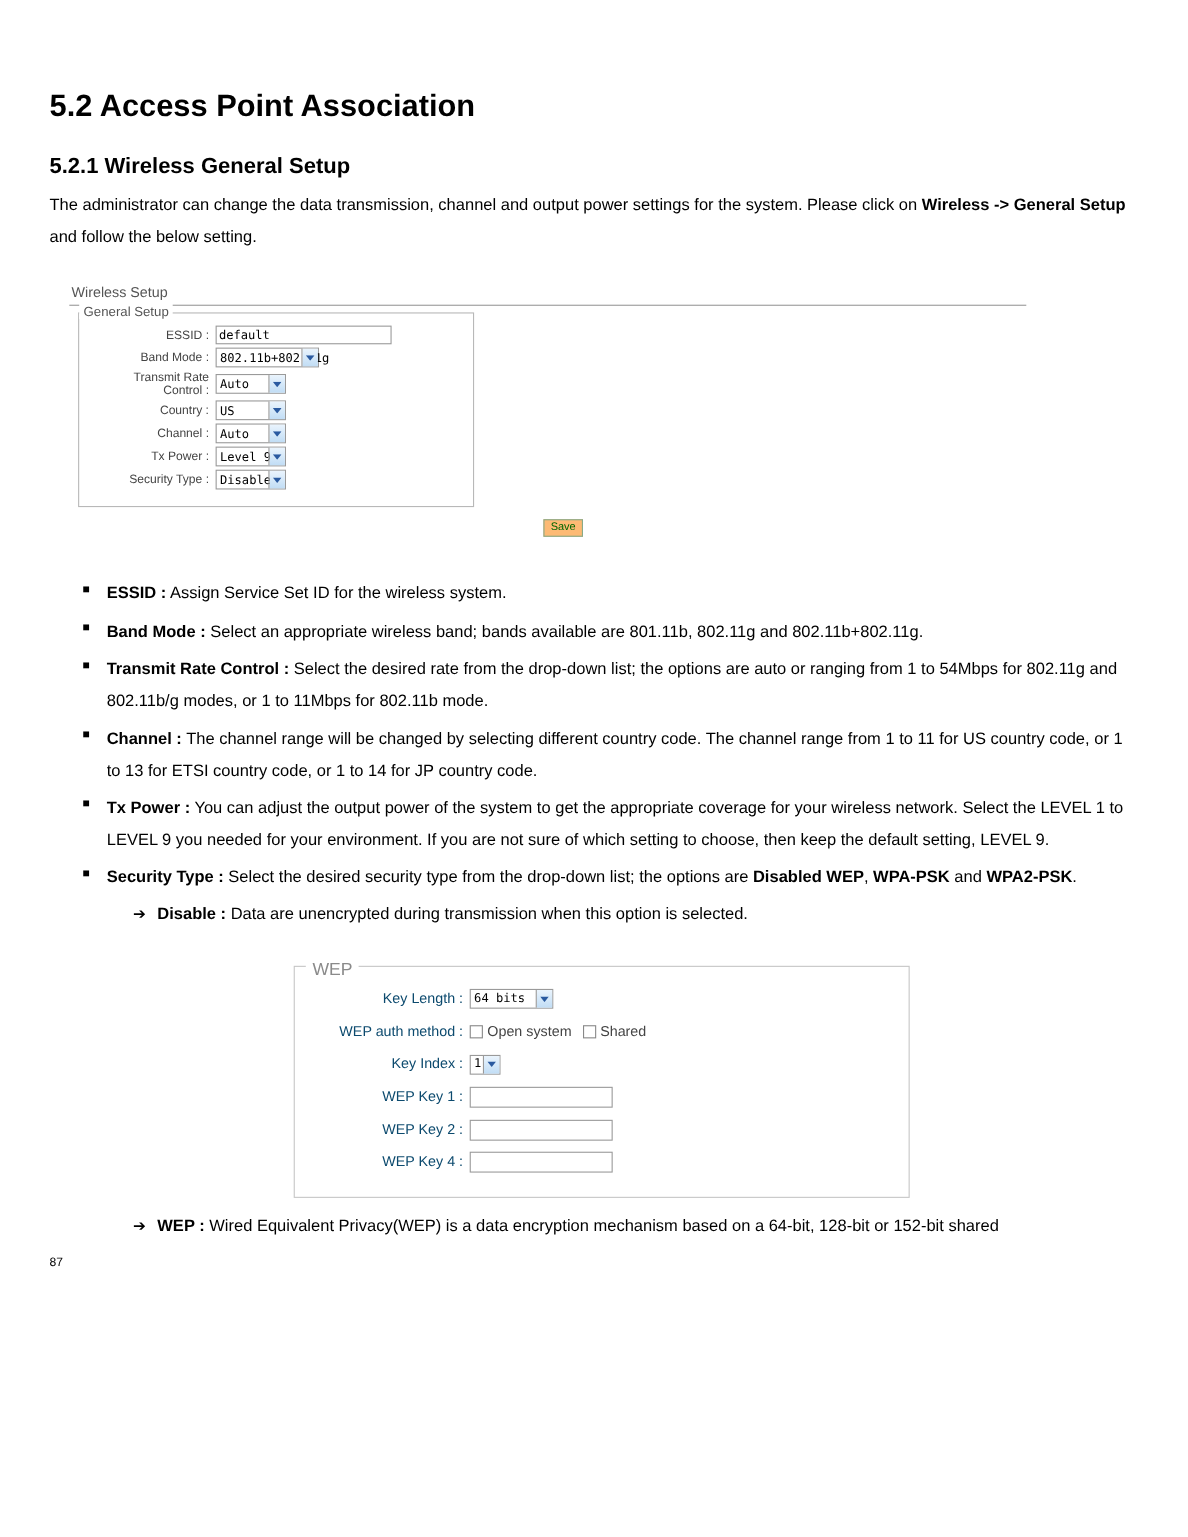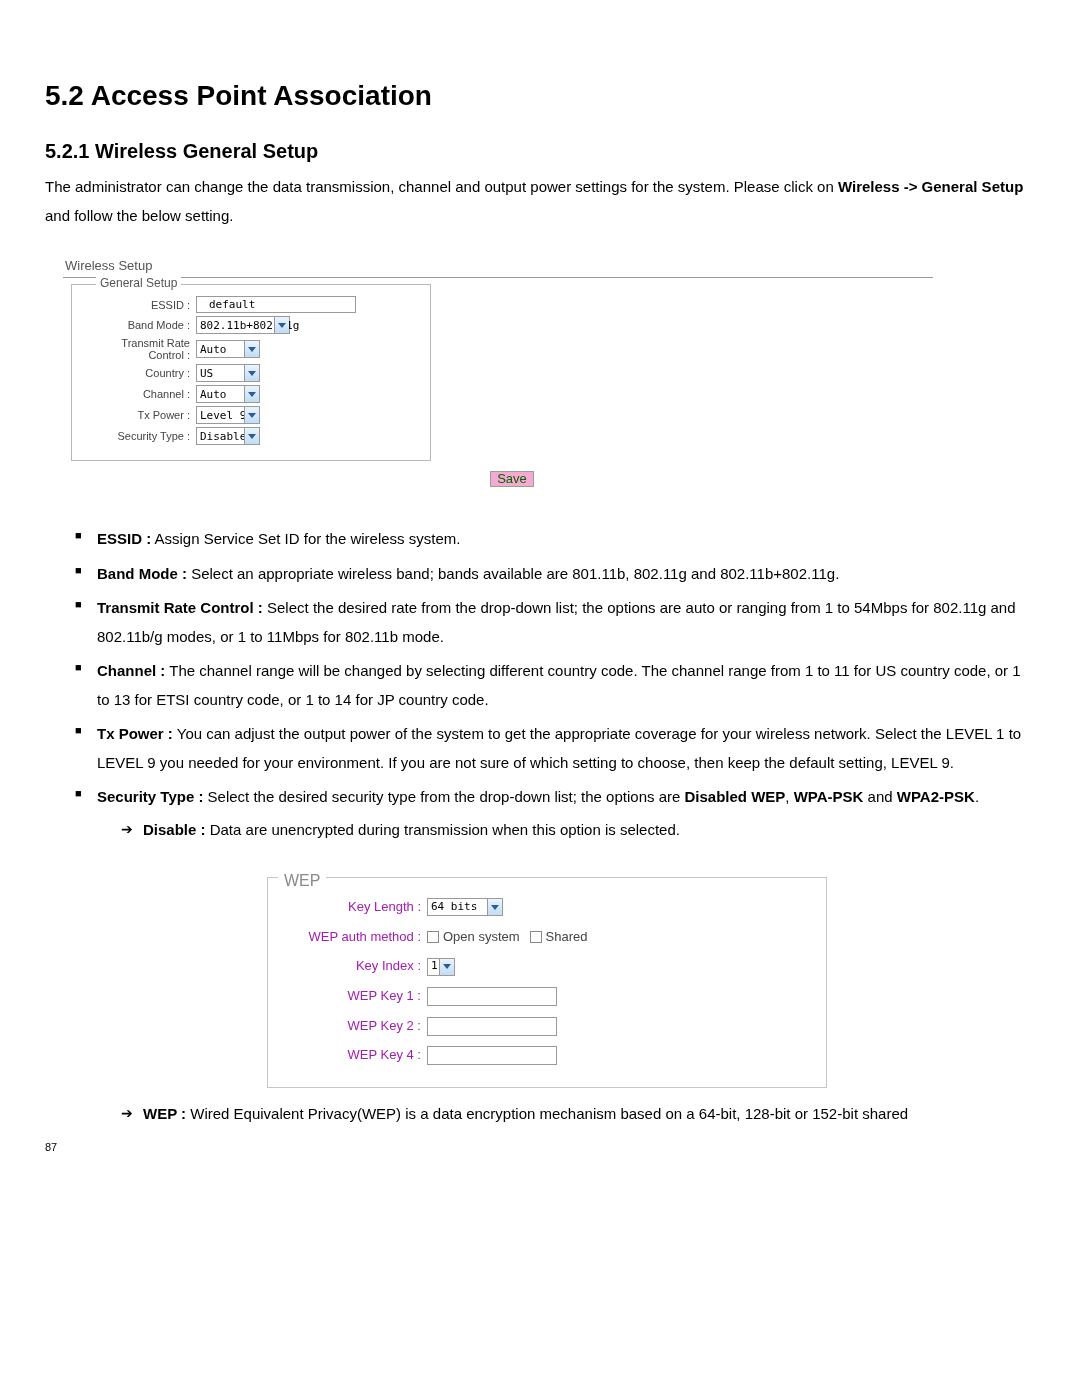--- a/index.html
+++ b/index.html
@@ -46,21 +46,21 @@
   .fieldset-outer {
     border: 1px solid #b8b8b8;
     width: 360px;
     padding: 8px 12px 12px 12px;
     position: relative;
     margin-left: 8px;
   }
   .fieldset-title {
     position: absolute;
     top: -9px;
-    left: 24px;
+    left: 0;
     background: #fff;
     padding: 0 4px;
     font-size: 12px;
     color: #555;
   }
   .row {
     display: flex;
     align-items: center;
     margin: 3px 0;
   }
@@ -69,21 +69,21 @@
     text-align: right;
     font-size: 11px;
     color: #444;
     padding-right: 6px;
   }
   .text-input {
     font-family: monospace;
     font-size: 11px;
     height: 17px;
     border: 1px solid #9a9a9a;
-    padding: 0 12px;
+    padding: 0 2px;
   }
   .text-input.w160 { width: 160px; }
   .sel {
     font-family: monospace;
     font-size: 11px;
     height: 18px;
     border: 1px solid #9a9a9a;
     padding: 1px 0 1px 3px;
     display: inline-flex;
     align-items: center;
@@ -106,24 +106,24 @@
   .sel.w64  { width: 64px; text-align: center; }
   .sel.w24  { width: 28px; }
   .sel.w76  { width: 76px; }
 
   .save-row {
     text-align: center;
     margin-top: 8px;
   }
   .save-btn {
     display: inline-block;
-    font-size: 13px;
+    font-size: 10px;
     color: #060;
     border: 1px solid #8a8;
-    background: #f9a8d4;
+    background: #fdba74;
     padding: 0px 6px;
     height: 16px;
     line-height: 14px;
     cursor: pointer;
     margin-left: 28px;
   }
 
   
   ul.bullets {
     list-style: none;
@@ -184,21 +184,21 @@
   }
   .wep-row {
     display: flex;
     align-items: center;
     margin: 5px 0;
   }
   .wep-label {
     width: 145px;
     text-align: right;
     font-size: 13px;
-    color: #a21caf;
+    color: #0c4a6e;
     padding-right: 6px;
   }
   .chk {
     width: 12px; height: 12px;
     border: 1px solid #888;
     display: inline-block;
     margin: 0 4px 0 0;
     vertical-align: -1px;
   }
   .wep-input {

